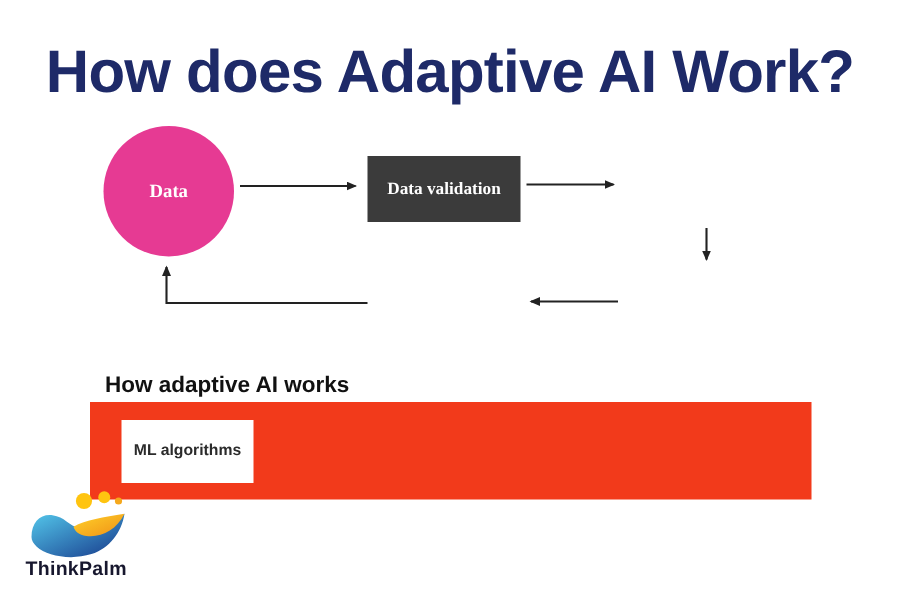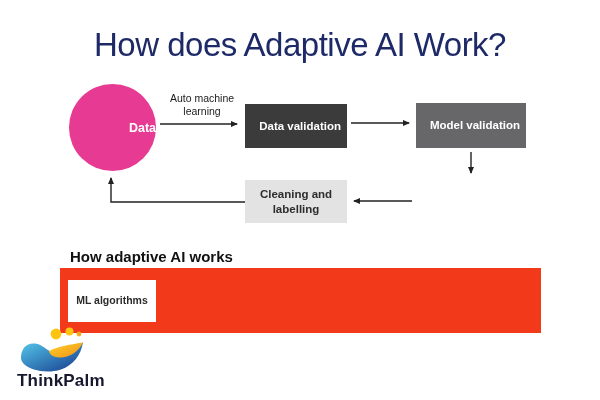--- a/index.html
+++ b/index.html
@@ -9,28 +9,28 @@
     width: 600px;
     height: 400px;
     background: #ffffff;
     overflow: hidden;
     font-family: "Liberation Sans", sans-serif;
   }
   .page-title {
     position: absolute;
     top: 26px; left: 0; width: 600px;
     text-align: center;
-    font-size: 33px;
-    font-weight: 400;
+    font-size: 40px;
+    font-weight: 700;
     letter-spacing: -0.5px;
     color: #1e2a68;
   }
   .arrows { position: absolute; top: 0; left: 0; pointer-events: none; }
 
-  .node { position: absolute; display: flex; align-items: center; justify-content: flex-end; text-align: center; }
+  .node { position: absolute; display: flex; align-items: center; justify-content: center; text-align: center; font-family: Liberation Serif, serif; }
   .node-circle {
     left: 69px; top: 84px; width: 87px; height: 87px;
     border-radius: 50%;
     background: #e63a93;
     color: #ffffff; font-weight: bold; font-size: 12.5px;
   }
   .node-box { font-weight: bold; font-size: 11.5px; line-height: 1.25; padding: 2px 6px; }
   .node-data-validation { left: 245px; top: 104px; width: 102px; height: 44px; background: #3b3b3b; color: #ffffff; }
   .node-model-validation { left: 416px; top: 103px; width: 110px; height: 45px; background: #676769; color: #ffffff; }
   .node-predictions { left: 416px; top: 180px; width: 110px; height: 42px; background: #8e8e90; color: #ffffff; }
@@ -52,21 +52,21 @@
     font-weight: bold;
     color: #111111;
   }
   .methods-banner {
     position: absolute;
     left: 60px; top: 268px; width: 481px; height: 65px;
     background: #f23a1b;
     display: flex;
     align-items: center;
     justify-content: space-between;
-    padding: 0 8px;
+    padding: 0 21px;
   }
   .method-box {
     background: #ffffff;
     height: 42px;
     display: flex;
     align-items: center;
     justify-content: center;
     text-align: center;
     font-size: 10.5px;
     font-weight: bold;
@@ -77,21 +77,21 @@
   .method-box.w1 { width: 88px; }
   .method-box.w2 { width: 127px; }
   .method-box.w3 { width: 129px; }
   .method-box.w4 { width: 87px; }
 
   .logo { position: absolute; left: 14px; top: 323px; width: 110px; }
   .logo-mark { position: absolute; left: 5px; top: 2px; }
   .logo-text {
     position: absolute;
     left: 3px; top: 48px;
-    font-size: 17px;
+    font-size: 13px;
     font-weight: bold;
     letter-spacing: 0.2px;
     color: #17172e;
   }
 </style>
 </head>
 <body>
 
 <div class="canvas">
 
@@ -109,34 +109,27 @@
       <line x1="471" y1="152" x2="471" y2="173" marker-end="url(#ah)"></line>
       <line x1="412" y1="201" x2="354" y2="201" marker-end="url(#ah)"></line>
       <polyline points="245,202 111,202 111,178" marker-end="url(#ah)"></polyline>
     </g>
   </svg>
 
   <div class="node node-circle">
     <span>Data</span>
   </div>
 
-  <div class="edge-label">Auto machine learning</div>
 
   <div class="node node-box node-data-validation">
     <span>Data validation</span>
   </div>
 
-  <div class="node node-box node-model-validation">
-    <span>Model validation</span>
-  </div>
 
 
-  <div class="node node-box node-cleaning">
-    <span>Cleaning and labelling</span>
-  </div>
 
   <div class="methods-heading">How adaptive AI works</div>
 
   <div class="methods-banner">
     <div class="method-box w1">ML algorithms</div>
   </div>
 
   <div class="logo">
     <svg class="logo-mark" width="66" height="48" viewBox="0 0 66 48" aria-hidden="true">
       <defs>

